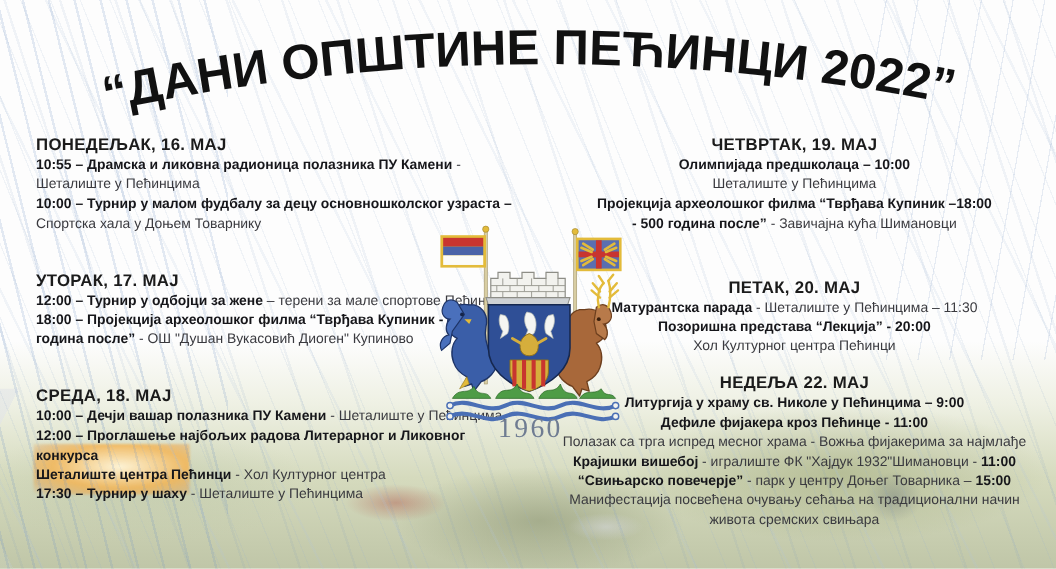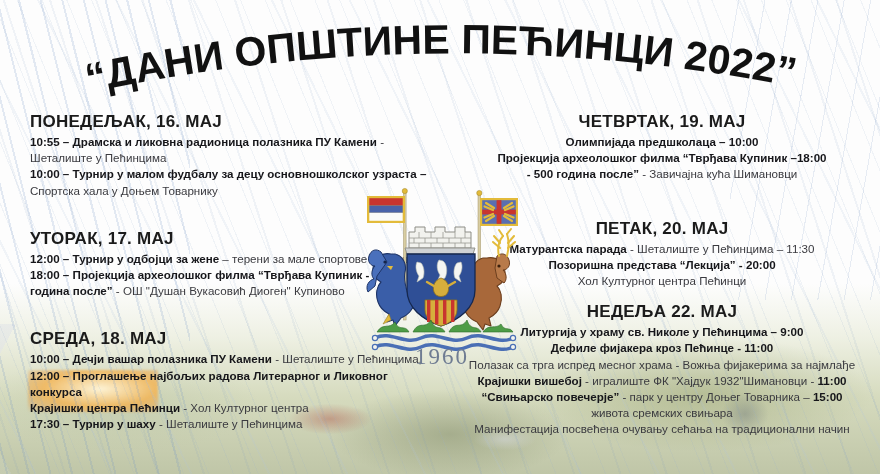--- a/index.html
+++ b/index.html
@@ -88,21 +88,21 @@
   }
 
   
   .col { position:absolute; top:112px; }
   .col-left  { left:30px;  width:410px; text-align:left; }
   .col-right { right:8px; width:420px; text-align:center; }
 
   .day { margin-bottom:13px; }
   .day-title {
     font-weight:bold;
-    font-size:17px;
+    font-size:14px;
     letter-spacing:.25px;
     color:#1b1b1b;
     margin-bottom:2px;
   }
   .evt {
     font-size:11.6px;
     line-height:16.2px;
     color:#26262a;
     margin-bottom:0px;
   }
@@ -158,51 +158,52 @@
       <div class="day-title">УТОРАК, 17. МАЈ</div>
       <div class="evt"><b>12:00 – Турнир у одбојци за жене</b><span class="loc"> – терени за мале спортове Пећинци</span></div>
       <div class="evt"><b>18:00 – Пројекција археолошког филма “Тврђава Купиник - 500</b><span class="loc"></span></div>
       <div class="evt"><b>година после”</b><span class="loc"> - ОШ "Душан Вукасовић Диоген" Купиново</span></div>
     </div>
 
     <div class="day day-wed">
       <div class="day-title">СРЕДА, 18. МАЈ</div>
       <div class="evt"><b>10:00 – Дечји вашар полазника ПУ Камени</b><span class="loc"> - Шеталиште у Пећинцима,</span></div>
       <div class="evt"><b>12:00 – Проглашење најбољих радова Литерарног и Ликовног конкурса</b><span class="loc"></span></div>
-      <div class="evt"><b>Крајишки центра Пећинци</b><span class="loc"> - Хол Културног центра</span></div>
+      <div class="evt"><b>Шеталиште центра Пећинци</b><span class="loc"> - Хол Културног центра</span></div>
       <div class="evt"><b>17:30 – Турнир у шаху</b><span class="loc"> - Шеталиште у Пећинцима</span></div>
     </div>
 
   </div>
 
   <div class="col col-right">
 
     <div class="day day-thu">
       <div class="day-title">ЧЕТВРТАК, 19. МАЈ</div>
       <div class="evt"><b>Олимпијада предшколаца –  10:00</b><span class="loc"></span></div>
+      <div class="evt"><b></b><span class="loc">Шеталиште у Пећинцима</span></div>
       <div class="evt"><b>Пројекција археолошког филма “Тврђава Купиник –18:00</b><span class="loc"></span></div>
       <div class="evt"><b>- 500 година после”</b><span class="loc"> - Завичајна кућа Шимановци</span></div>
     </div>
 
     <div class="day day-fri">
       <div class="day-title">ПЕТАК, 20. МАЈ</div>
       <div class="evt"><b>Матурантска парада</b><span class="loc">  - Шеталиште у Пећинцима – 11:30</span></div>
       <div class="evt"><b>Позоришна представа “Лекција” - 20:00</b><span class="loc"></span></div>
       <div class="evt"><b></b><span class="loc">Хол Културног центра Пећинци</span></div>
     </div>
 
     <div class="day day-sun">
       <div class="day-title">НЕДЕЉА 22. МАЈ</div>
       <div class="evt"><b>Литургија у храму св. Николе у Пећинцима – 9:00</b><span class="loc"></span></div>
       <div class="evt"><b>Дефиле фијакера кроз Пећинце -  11:00</b><span class="loc"></span></div>
       <div class="evt"><b></b><span class="loc">Полазак  са трга испред месног храма - Вожња фијакерима за најмлађе</span></div>
       <div class="evt"><b>Крајишки вишебој</b><span class="loc"> - игралиште ФК "Хајдук 1932"Шимановци - </span><b>11:00</b></div>
       <div class="evt"><b>“Свињарско повечерје”</b><span class="loc"> - парк у центру Доњег Товарника – </span><b>15:00</b></div>
+      <div class="evt"><b></b><span class="loc">Манифестација посвећена очувању сећања на традиционални начин</span></div>
       <div class="evt"><b></b><span class="loc">живота сремских свињара</span></div>
-      <div class="evt"><b></b><span class="loc">Манифестација посвећена очувању сећања на традиционални начин</span></div>
     </div>
 
   </div>
 
   <div class="coa">
     <svg viewBox="0 0 190 180">
 
       <g>
         <rect x="56.5" y="6" width="2.6" height="128" fill="#d8cda2" stroke="#a2946a" stroke-width=".5"></rect>
         <circle cx="57.8" cy="5" r="2.6" fill="#e3bb3a" stroke="#9c8228" stroke-width=".5"></circle>

